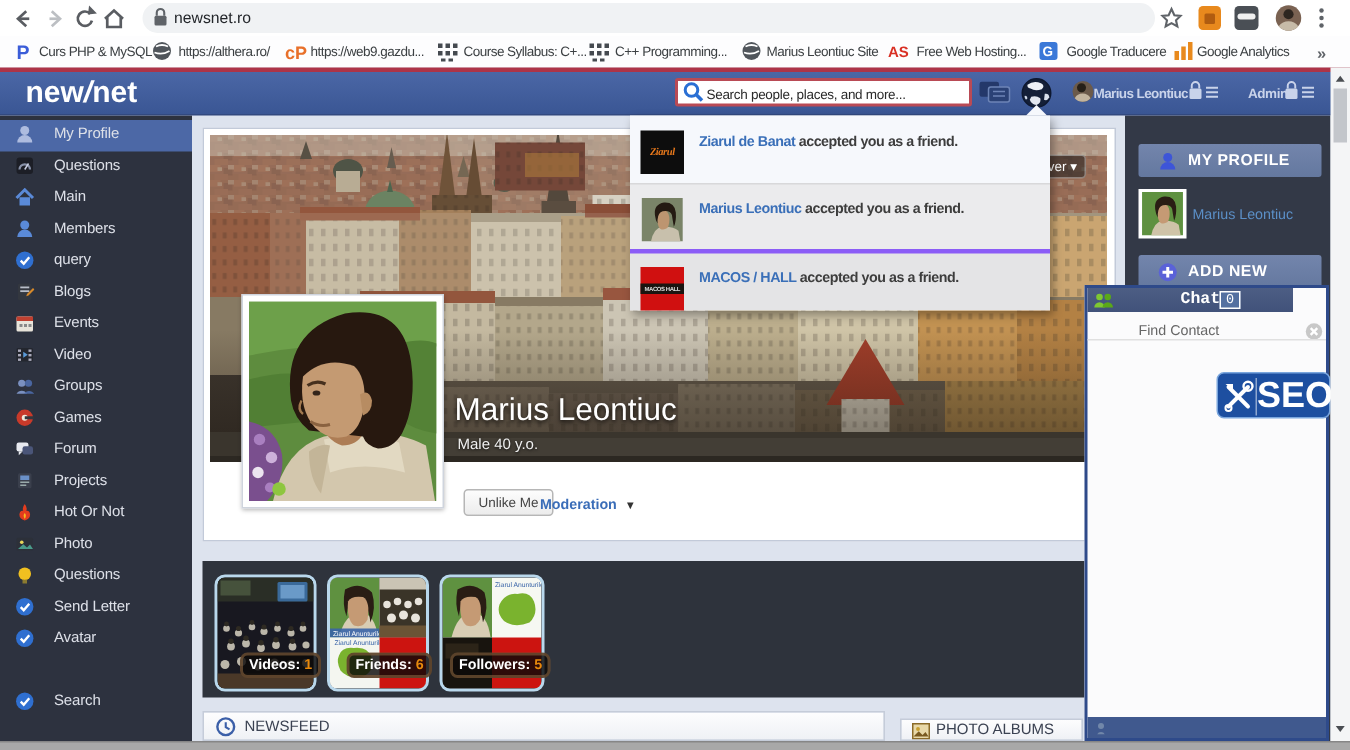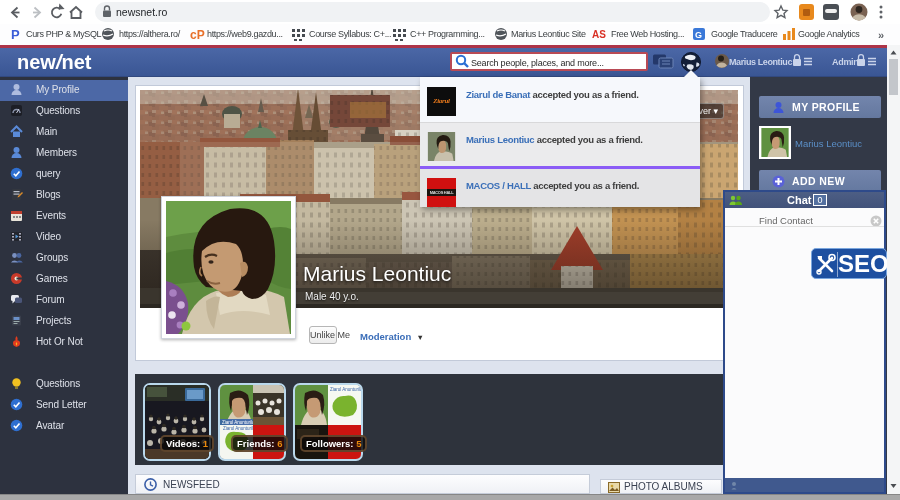--- a/index.html
+++ b/index.html
@@ -30,21 +30,21 @@
 .mrow .lbl { position:absolute; left:36px; top:4px; }
 .mrow .ic { position:absolute; left:10px; top:3px; width:13px; height:13px; }
 .mrow.sel { background:#4c68a6; }
 
 
 #card { left:135px; top:85px; width:609px; height:276px; background:#fff; border:1px solid #c2cad9; z-index:4; }
 #cover { left:140px; top:90px; width:598px; height:218px; z-index:4; }
 #pname { left:303px; top:262px; color:#fff; font-size:21px; font-weight:normal; text-shadow:0 1px 3px rgba(0,0,0,.8); z-index:6; }
 #psub { left:305px; top:291px; color:#f0f0f0; font-size:10px; text-shadow:0 1px 2px rgba(0,0,0,.8); z-index:6; }
 #profpic { left:161px; top:196px; width:135px; height:143px; background:#fff; border:1px solid #cfd4dd; padding:4px; z-index:7; box-shadow:0 1px 3px rgba(0,0,0,.3); }
-#unlike { left:309px; top:326px; width:28px; height:18px; white-space:nowrap; background:linear-gradient(#fdfdfd,#ececec); border:1px solid #b6b6b6; border-radius:3px; font-size:9px; color:#444; text-align:center; line-height:16px; z-index:6; }
+#unlike { left:309px; top:326px; width:60px; height:18px; white-space:nowrap; background:linear-gradient(#fdfdfd,#ececec); border:1px solid #b6b6b6; border-radius:3px; font-size:9px; color:#444; text-align:center; line-height:16px; z-index:6; }
 #moder { left:360px; top:331px; color:#3a6db8; font-size:9.5px; font-weight:bold; z-index:6; }
 #ccover { left:668px; top:103px; width:56px; height:16px; background:rgba(30,30,30,.55); border:1px solid rgba(255,255,255,.35); border-radius:3px; color:#fff; font-size:9px; line-height:14px; text-align:right; padding-right:5px; z-index:5; }
 
 
 #strip { left:135px; top:374px; width:588px; height:91px; background:#2e333c; z-index:4; }
 .tile { position:absolute; top:383px; width:68px; height:78px; background:#111; border:2px solid #b9d8ec; border-radius:7px; z-index:5; overflow:hidden; }
 .tlabel { position:absolute; top:435px; height:17px; background:rgba(12,10,8,.82); border:2px solid rgba(130,95,60,.65); border-radius:5px; color:#fff; font-size:9.5px; font-weight:bold; text-align:center; line-height:13px; z-index:6; white-space:nowrap; padding:0 4px; }
 .tlabel b { color:#e8890c; }
 
 
@@ -52,21 +52,21 @@
 #photoalb { left:600px; top:479px; width:122px; height:15px; background:linear-gradient(#fdfdfe,#eff1f5); border:1px solid #c5ccd9; z-index:5; }
 .ptitle { font-size:10px; font-weight:normal; color:#3b4252; letter-spacing:0px; }
 
 
 #rpanel { left:750px; top:77px; width:137px; height:417px; background:#333947; z-index:5; }
 .rhead { position:absolute; left:9px; width:122px; height:22px; background:linear-gradient(#7385ac,#64789f); border-radius:2px; color:#fff; font-size:10.5px; font-weight:bold; }
 .rhead span { position:absolute; left:33px; top:5px; letter-spacing:.4px; }
 
 
 #chat { left:723px; top:190px; width:163px; height:304px; background:#fbfbfc; border:2px solid #2e4a8a; z-index:10; }
-#chathead { left:0; top:0; width:159px; height:16px; background:linear-gradient(#4d5e84,#41527a); }
+#chathead { left:0; top:0; width:137px; height:16px; background:linear-gradient(#4d5e84,#41527a);font-family:Liberation Mono, monospace; }
 #chatfoot { left:0; top:286px; width:159px; height:14px; background:#40598e; }
 
 
 #seo { left:811px; top:248px; width:76px; height:31px; background:#1d4fa0; border:1px solid #7aa6dd; border-radius:5px; z-index:12; }
 #seo .txt { position:absolute; left:26px; top:1px; color:#fff; font-size:24px; font-weight:bold; }
 
 
 #sbar { left:887px; top:45px; width:13px; height:449px; background:#f4f5f6; z-index:45; }
 #sthumb { left:889px; top:59px; width:9px; height:36px; background:#c3c6cb; z-index:46; }
 #graybottom { left:0; top:494px; width:900px; height:6px; background:#a8a8a8; border-top:1px solid #868686; z-index:50; }
@@ -318,40 +318,55 @@
         </svg></span>
       <span class="lbl">Projects</span>
     </div>
   <div class="mrow" style="top:255px">
       <span class="ic"><svg width="13" height="13">
           <path d="M6.5 1 Q8.5 3.5 7.5 5.5 Q9.5 5 10 7.5 Q10.5 11 6.5 12 Q2.5 11 3 7.5 Q3.5 5 5.5 5.5 Q4.5 3.5 6.5 1Z" fill="#e23c1e"></path>
           <path d="M6.5 7 Q8 8.5 6.5 11 Q5 8.5 6.5 7Z" fill="#f8b820"></path>
         </svg></span>
       <span class="lbl">Hot Or Not</span>
     </div>
+  <div class="mrow" style="top:276px">
+      <span class="ic"><svg width="13" height="13">
+          <rect x="1" y="2.5" width="11" height="8.5" rx="1" fill="#2c3039"></rect>
+          <circle cx="4.5" cy="5.5" r="1.2" fill="#e8d85a"></circle>
+          <path d="M2 10 L5.5 6.8 L8 9 L10 7 L12 10Z" fill="#4a9a8a"></path>
+        </svg></span>
+      <span class="lbl">Photo</span>
+    </div>
   <div class="mrow" style="top:297px">
       <span class="ic"><svg width="13" height="13">
           <circle cx="6.5" cy="5.5" r="4.2" fill="#f0c020"></circle>
           <rect x="5" y="9.5" width="3" height="2.5" fill="#8a7a30"></rect>
         </svg></span>
       <span class="lbl">Questions</span>
     </div>
   <div class="mrow" style="top:318px">
       <span class="ic"><svg width="13" height="13">
           <circle cx="6.5" cy="6.5" r="5.8" fill="#2f6fd0"></circle>
           <path d="M3.8 6.8 L5.8 8.8 L9.5 4.5" stroke="#fff" stroke-width="1.6" fill="none"></path>
         </svg></span>
       <span class="lbl">Send Letter</span>
     </div>
   <div class="mrow" style="top:339px">
       <span class="ic"><svg width="13" height="13">
           <circle cx="6.5" cy="6.5" r="5.8" fill="#2f6fd0"></circle>
           <path d="M3.8 6.8 L5.8 8.8 L9.5 4.5" stroke="#fff" stroke-width="1.6" fill="none"></path>
         </svg></span>
       <span class="lbl">Avatar</span>
+    </div>
+  <div class="mrow" style="top:381px">
+      <span class="ic"><svg width="13" height="13">
+          <circle cx="6.5" cy="6.5" r="5.8" fill="#2f6fd0"></circle>
+          <path d="M3.8 6.8 L5.8 8.8 L9.5 4.5" stroke="#fff" stroke-width="1.6" fill="none"></path>
+        </svg></span>
+      <span class="lbl">Search</span>
     </div>
 </div>
 
 <div class="abs" id="card"></div>
 <div class="abs" id="cover">
 <svg width="598" height="218">
 <defs>
 <linearGradient id="sky" x1="0" y1="0" x2="0" y2="1">
   <stop offset="0" stop-color="#c9c2b4"></stop>
           <stop offset=".45" stop-color="#a99d8a"></stop>

